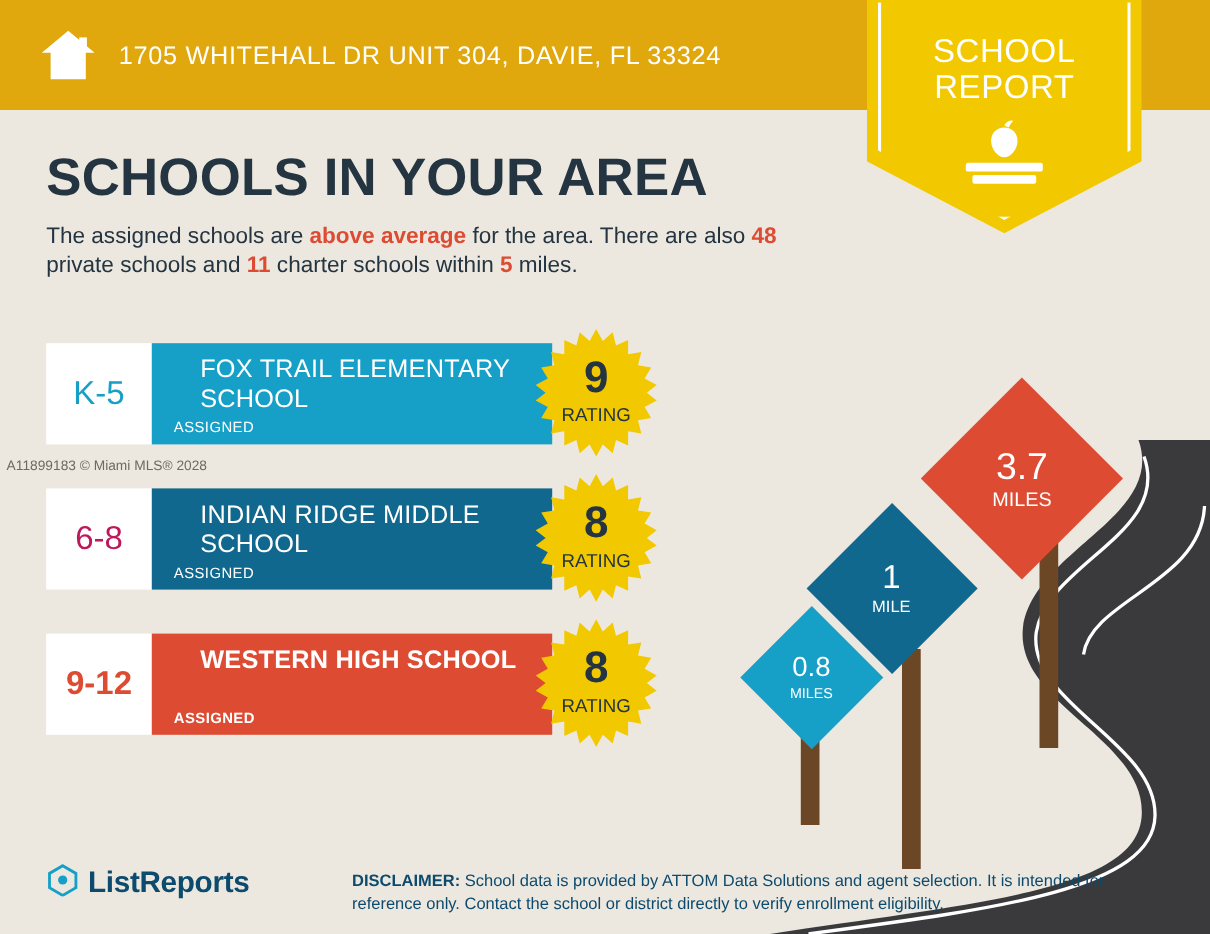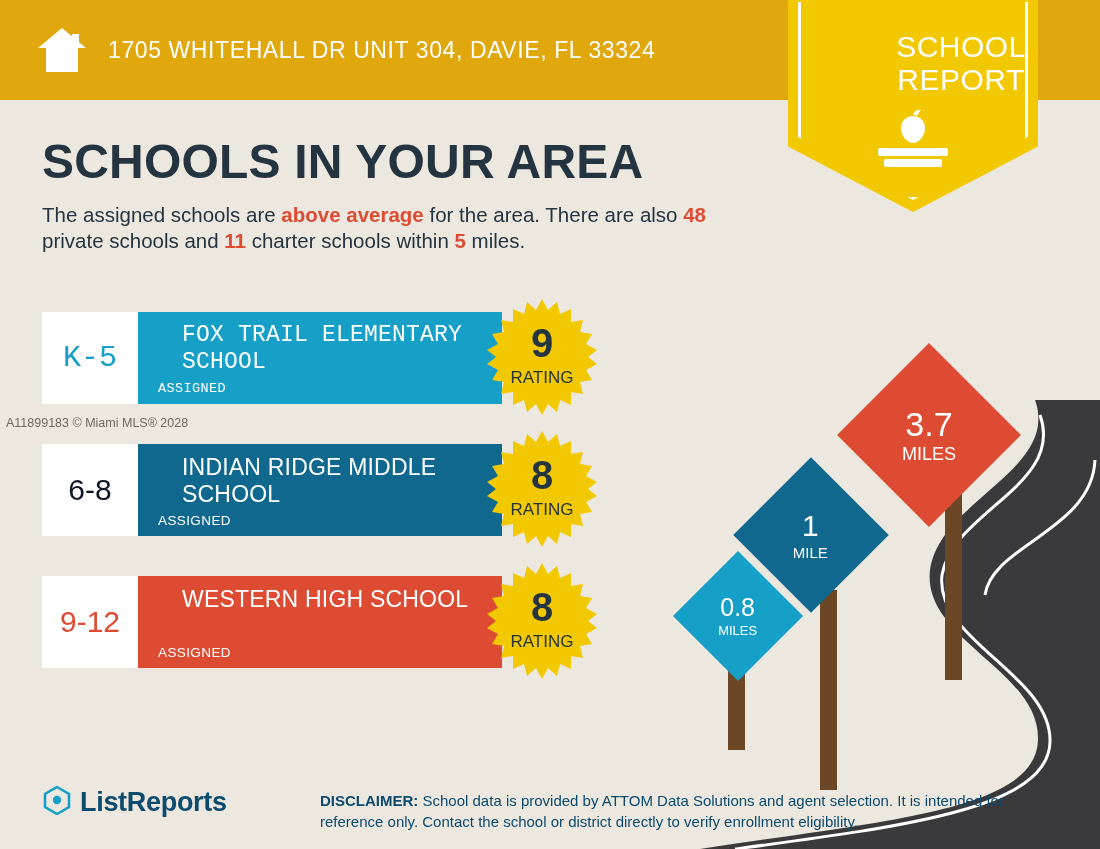--- a/index.html
+++ b/index.html
@@ -56,21 +56,20 @@
   }
   #report-title {
     position: absolute;
     left: 788px; top: 30px;
     width: 250px;
     text-align: center;
     color: #ffffff;
     font-size: 30px;
     line-height: 33px;
     letter-spacing: 0.5px;
-    margin-left: 48px;
   }
   #apple-books {
     position: absolute;
     left: 870px; top: 108px;
     width: 86px; height: 62px;
   }
 
   
   #headline {
     position: absolute;
@@ -98,23 +97,23 @@
     color: #6e6a62;
   }
 
   
   .school-row {
     position: absolute;
     left: 42px;
     width: 460px;
     height: 92px;
   }
-  #school-row-0 { top: 312px; font-family: Liberation Mono, monospace; }
+  #school-row-0 { top: 312px; }
   #school-row-1 { top: 444px; }
-  #school-row-2 { top: 576px; }
+  #school-row-2 { top: 576px; font-weight: bold; }
 
   .grade-box {
     position: absolute;
     left: 0; top: 0;
     width: 96px; height: 92px;
     background: #ffffff;
     display: flex;
     align-items: center;
     justify-content: center;
   }
@@ -274,21 +273,21 @@
   <div class="rating-burst" id="rating-burst-0">
     <svg width="120" height="120" viewBox="0 0 120 120">
       <polygon fill="#f2c800" points="60,2 66,13 75,5 78,17 89,12 89,25 101,23 98,35 110,37 104,47 115,53 106,60 115,67 104,73 110,83 98,85 101,97 89,95 89,108 78,103 75,115 66,107 60,118 54,107 45,115 42,103 31,108 31,95 19,97 22,85 10,83 16,73 5,67 14,60 5,53 16,47 10,37 22,35 19,23 31,25 31,12 42,17 45,5 54,13"></polygon>
     </svg>
     <div class="rating-num">9</div>
     <div class="rating-label">RATING</div>
   </div>
 
   <div class="school-row" id="school-row-1">
     <div class="grade-box">
-      <span class="grade-text" style="color:#0f172a">6-8</span>
+      <span class="grade-text" style="color:#be185d">6-8</span>
     </div>
     <div class="name-box" style="background:#10688e">
       <div class="school-name">INDIAN RIDGE MIDDLE SCHOOL</div>
       <div class="assigned">ASSIGNED</div>
     </div>
   </div>
   <div class="rating-burst" id="rating-burst-1">
     <svg width="120" height="120" viewBox="0 0 120 120">
       <polygon fill="#f2c800" points="60,2 66,13 75,5 78,17 89,12 89,25 101,23 98,35 110,37 104,47 115,53 106,60 115,67 104,73 110,83 98,85 101,97 89,95 89,108 78,103 75,115 66,107 60,118 54,107 45,115 42,103 31,108 31,95 19,97 22,85 10,83 16,73 5,67 14,60 5,53 16,47 10,37 22,35 19,23 31,25 31,12 42,17 45,5 54,13"></polygon>
     </svg>

